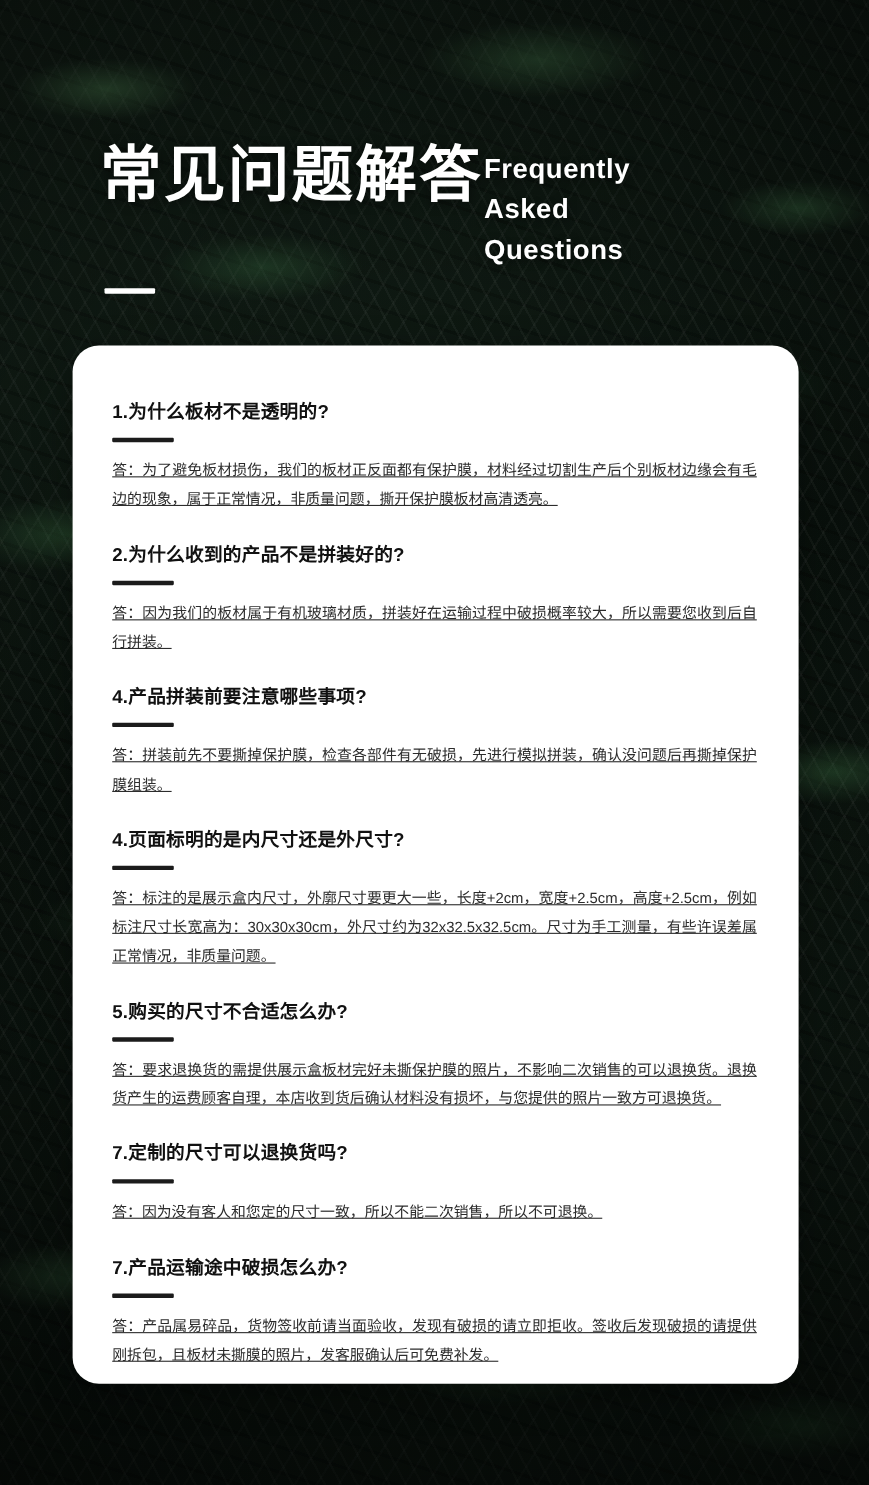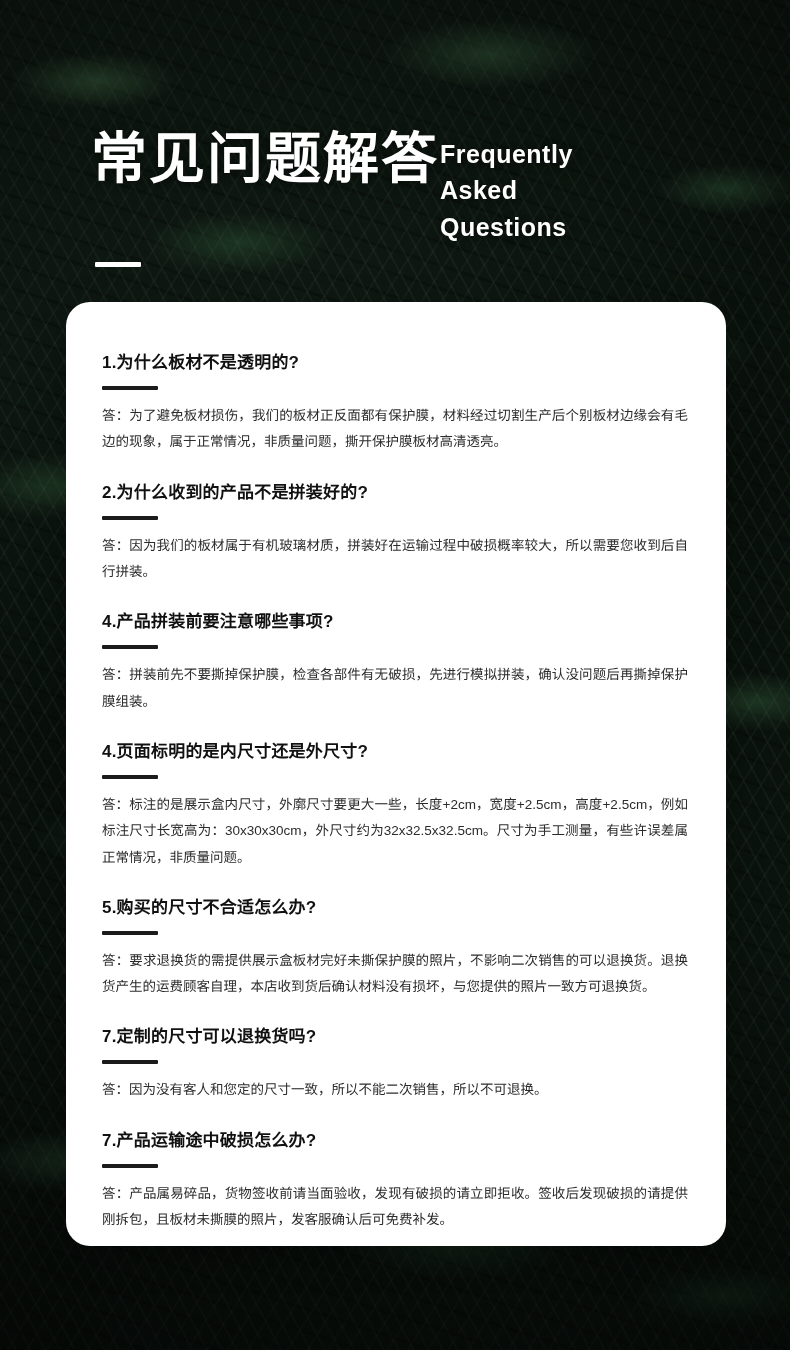--- a/index.html
+++ b/index.html
@@ -90,21 +90,21 @@
     line-height: 1.45;
     letter-spacing: 0.5px;
     text-shadow: 0 2px 8px rgba(0,0,0,0.5);
   }
   .title-en div { display: block; }
 
   
   .card {
     position: absolute;
     left: 66px;
-    top: 302px;
+    top: 314px;
     width: 660px;
     height: 944px;
     background: #ffffff;
     border-radius: 24px;
     box-shadow: 0 10px 34px rgba(0,0,0,0.35);
     overflow: hidden;
   }
   .card-inner {
     padding: 46px 34px 30px 34px;
   }
@@ -125,20 +125,21 @@
     border-radius: 1px;
   }
   .faq-a {
     color: #2c2c2c;
     font-size: 13.5px;
     line-height: 1.95;
     margin: 0 0 22px 0;
     padding-left: 2px;
     padding-right: 4px;
     text-align: justify;
+    text-decoration: underline;
   }
   .faq-item:last-child .faq-a { margin-bottom: 0; }
 </style>
 </head>
 <body>
 
 <div class="bg"></div>
 <div class="bg-vignette"></div>
 
 <div class="header">

